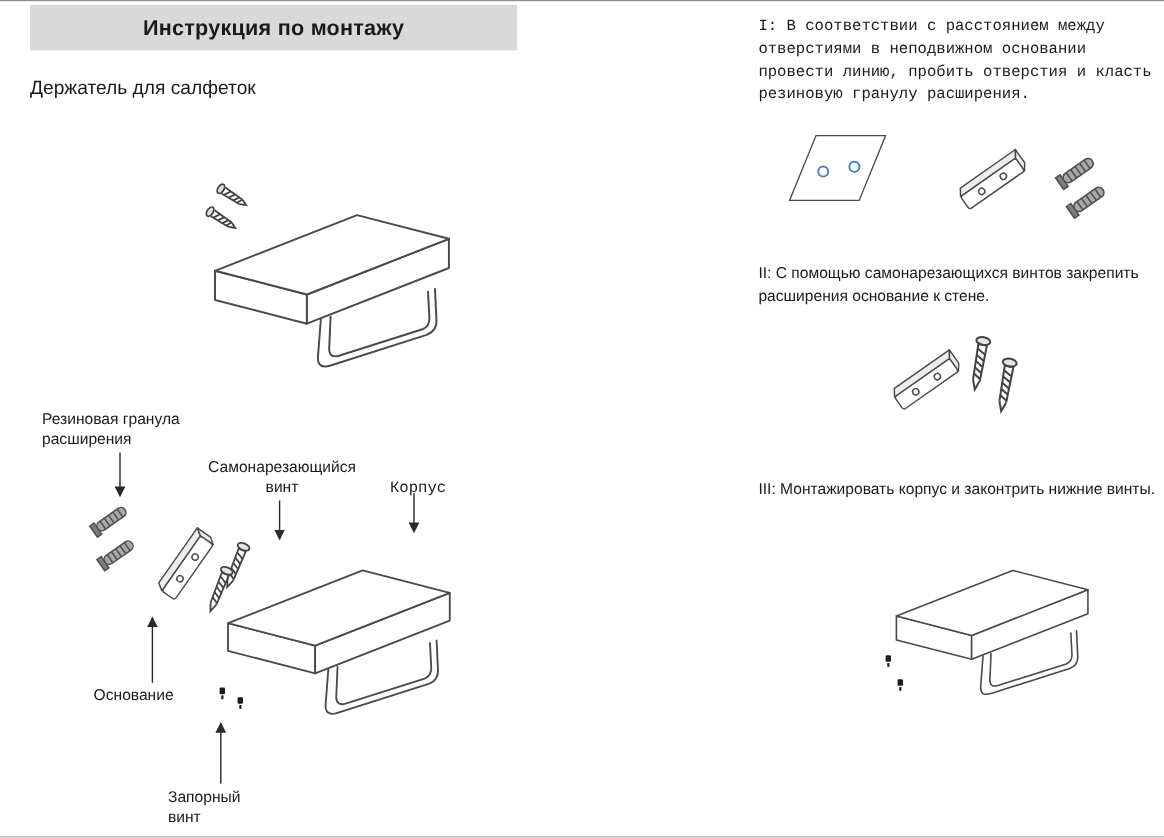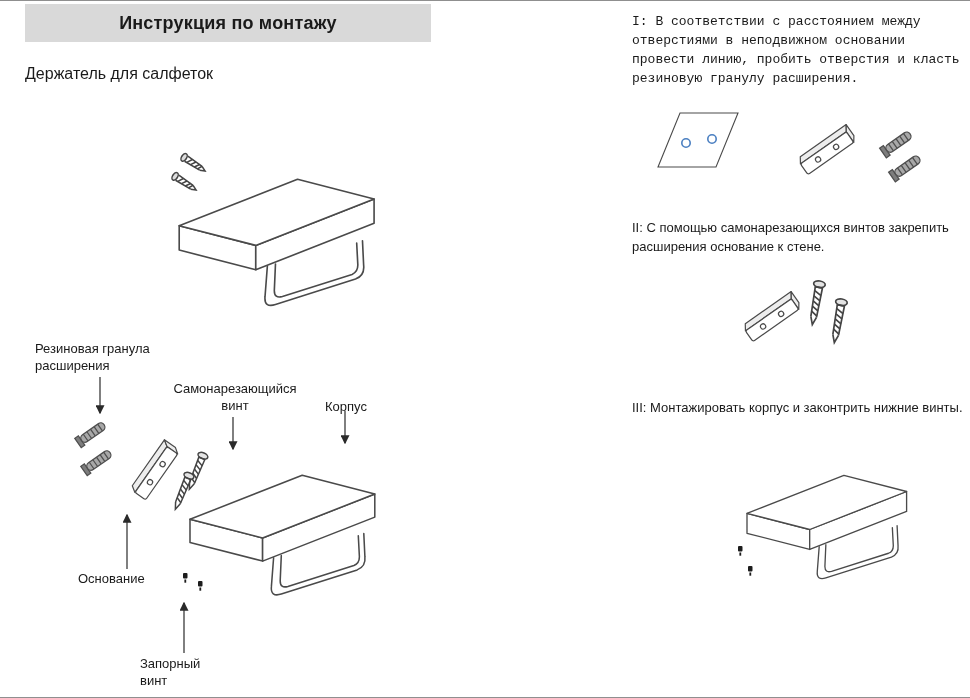--- a/index.html
+++ b/index.html
@@ -108,21 +108,21 @@
     <use href="#sym-plate" transform="translate(100,158) rotate(-55)"></use>
     <use href="#sym-screw" transform="translate(174,122) rotate(112) scale(1.15)"></use>
     <use href="#sym-screw" transform="translate(160,142) rotate(112) scale(1.15)"></use>
     <use href="#sym-holder" transform="translate(138,108) scale(1.1)"></use>
     <use href="#sym-setscrew" transform="translate(153,242)"></use>
     <use href="#sym-setscrew" transform="translate(168,250)"></use>
   </svg>
 
   <div class="abs part-label" style="left:35px; top:340px; width:140px;">Резиновая гранула расширения</div>
   <div class="abs part-label" style="left:170px; top:380px; width:130px; text-align:center;">Самонарезающийся винт</div>
-  <div class="abs part-label" style="left:325px; top:398px;">Корпус</div>
+  <div class="abs part-label" style="left:325px; top:398px;font-family:Liberation Mono, monospace;">Корпус</div>
   <div class="abs part-label" style="left:78px; top:570px;">Основание</div>
   <div class="abs part-label" style="left:140px; top:655px; width:78px; ">Запорный винт</div>
 
   <div class="abs step-text" style="top:12px;font-family:Liberation Mono, monospace;">I: В соответствии с расстоянием между отверстиями в неподвижном основании провести линию, пробить отверстия и класть резиновую гранулу расширения.</div>
   <svg class="draw" style="left:640px; top:100px;" width="320" height="115" viewBox="0 0 320 115">
     <use href="#sym-marking" transform="translate(18,12)"></use>
     <use href="#sym-plate" transform="translate(157,58) rotate(-35)"></use>
     <use href="#sym-dowel" transform="translate(243,52) rotate(-35) scale(1.3)"></use>
     <use href="#sym-dowel" transform="translate(252,76) rotate(-35) scale(1.3)"></use>
   </svg>

